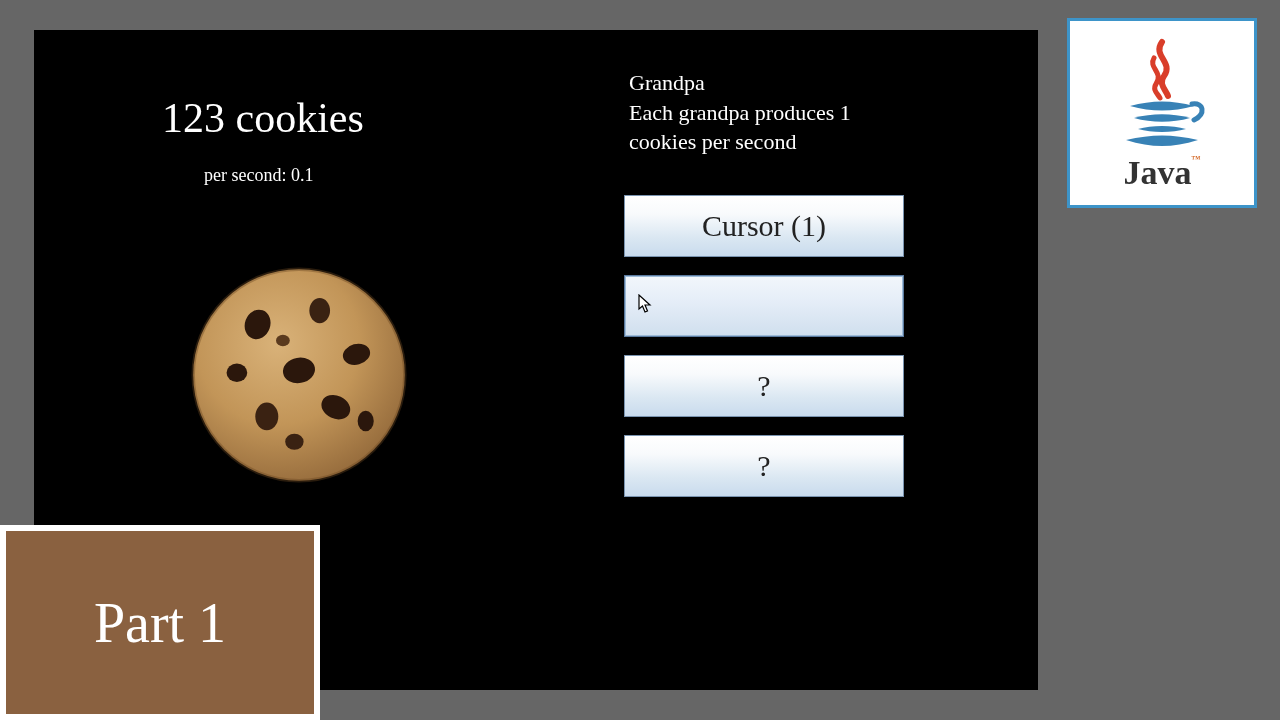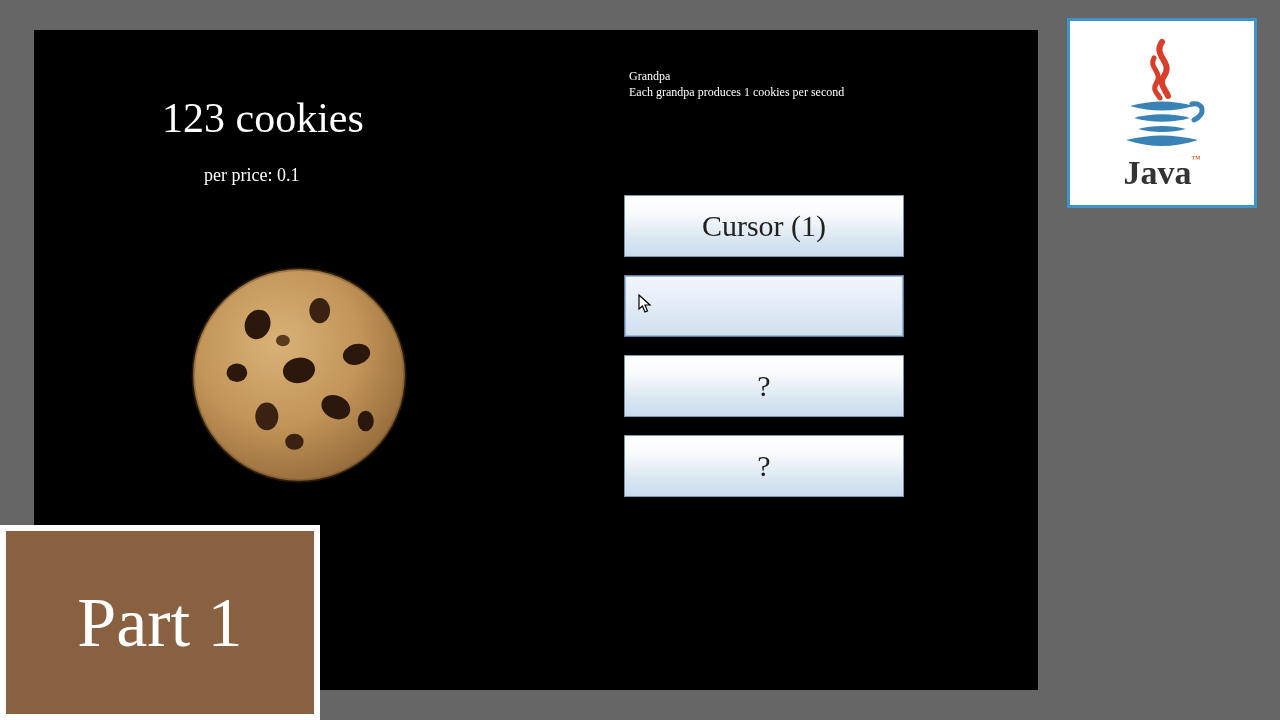--- a/index.html
+++ b/index.html
@@ -40,21 +40,21 @@
     top: 230px;
     width: 230px;
     height: 230px;
   }
   .tooltip {
     position: absolute;
     left: 595px;
     top: 38px;
     width: 290px;
     color: #ffffff;
-    font-size: 12px;
+    font-size: 22px;
     line-height: 1.35;
   }
   .store {
     position: absolute;
     left: 590px;
     top: 165px;
     width: 280px;
   }
   .store-button {
     width: 100%;
@@ -116,30 +116,30 @@
     height: 195px;
     background: #8a6140;
     border: 6px solid #ffffff;
     display: flex;
     align-items: center;
     justify-content: center;
   }
   .part-text {
     color: #ffffff;
     font-family: Georgia, "Times New Roman", serif;
-    font-size: 70px;
+    font-size: 56px;
     font-weight: normal;
   }
 </style>
 </head>
 <body>
 
 <div class="game-window">
   <div class="cookie-count">123 cookies</div>
-  <div class="per-second">per price: 0.1</div>
+  <div class="per-second">per second: 0.1</div>
 
   <svg class="cookie-svg" viewBox="0 0 200 200">
     <defs>
       <radialGradient id="cookieGrad" cx="40%" cy="35%" r="70%">
         <stop offset="0%" stop-color="#d9b279"></stop>
         <stop offset="55%" stop-color="#c29558"></stop>
         <stop offset="100%" stop-color="#946a3b"></stop>
       </radialGradient>
     </defs>
     <circle cx="100" cy="100" r="92" fill="url(#cookieGrad)"></circle>

